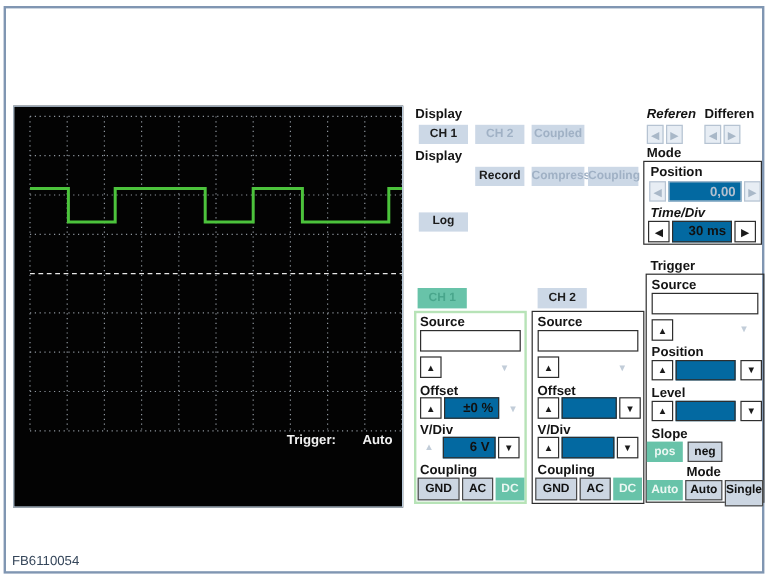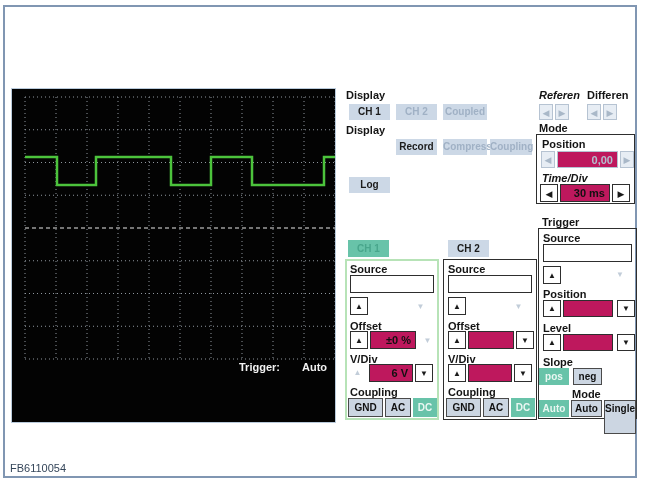--- a/index.html
+++ b/index.html
@@ -15,21 +15,21 @@
         font:bold 10px/16px "Liberation Sans",sans-serif;text-align:center;}
   .tile.dis{color:#a0b1c5;}
   .gbtn{position:absolute;background:#ccd6e2;border:1px solid #4a4a4a;box-sizing:border-box;
         color:#111;font:bold 10px/15px "Liberation Sans",sans-serif;text-align:center;}
   .teal{position:absolute;background:#68c3a9;border:none;color:#eaf7f2;box-sizing:border-box;
         font:bold 10px/17px "Liberation Sans",sans-serif;text-align:center;}
   .teal.hdr{color:#49a68c;}
   .panel{position:absolute;border:1px solid #2e2e2e;box-sizing:border-box;background:transparent;}
   .panel.green{border:2px solid #b7e3b7;}
   .inputbox{position:absolute;background:#fff;border:1px solid #2e2e2e;box-sizing:border-box;}
-  .vbox{position:absolute;background:#be185d;border:1px solid #2e2e2e;box-sizing:border-box;
+  .vbox{position:absolute;background:#0369a1;border:1px solid #2e2e2e;box-sizing:border-box;
         font:bold 11px/16px "Liberation Sans",sans-serif;text-align:right;padding-right:4px;color:#111;}
   .vbox.dis{border-color:#b6c3d2;color:#b3c0cf;}
   .spin{position:absolute;background:#fff;border:1px solid #2e2e2e;box-sizing:border-box;
         text-align:center;color:#1a1a1a;font-size:8px;line-height:16px;}
   .spin.lr{font-size:9px;}
   .spin.dis{background:#e7edf4;border-color:#b6c3d2;color:#a9b8c8;}
   .spin.nob{background:transparent;border:none;color:#c2cdd9;}
   .footer{position:absolute;left:10px;top:462px;font:11px "Liberation Sans",sans-serif;color:#35465a;}
 </style>
 </head>
@@ -123,21 +123,21 @@
   <span>▲</span></div>
 <div class="vbox" style="left:563px;top:334px;width:50px;height:17px;"></div>
 <div class="spin" style="left:617px;top:334px;width:18px;height:17px;">
   <span>▼</span></div>
 <div class="lbl" style="left:543px;top:356px;">Slope</div>
 <div class="teal" style="left:539px;top:368px;width:30px;height:17px;text-align:center;">pos</div>
 <div class="gbtn" style="left:573px;top:368px;width:29px;height:17px;line-height:16px;">neg</div>
 <div class="lbl" style="left:543px;top:388px;padding-left:29px;">Mode</div>
 <div class="teal" style="left:539px;top:400px;width:30px;height:17px;">Auto</div>
 <div class="gbtn" style="left:571px;top:400px;width:31px;height:17px;line-height:16px;">Auto</div>
-<div class="gbtn" style="left:604px;top:400px;width:32px;height:34px;line-height:16px;">Single</div>
+<div class="gbtn" style="left:604px;top:400px;width:32px;height:22px;line-height:16px;">Single</div>
 
 <div class="teal hdr" style="left:348px;top:240px;width:41px;height:17px;">CH 1</div>
 <div class="panel green" style="left:345px;top:259px;width:94px;height:161px;"></div>
 <div class="lbl" style="left:350px;top:263px;">Source</div>
 <div class="inputbox" style="left:350px;top:275px;width:84px;height:18px;"></div>
 <div class="spin" style="left:350px;top:297px;width:18px;height:18px;line-height:18px;">
   <span>▲</span></div>
 <div class="spin nob" style="left:413px;top:300px;width:15px;height:13px;line-height:13px;">
   <span>▼</span></div>
 <div class="lbl" style="left:350px;top:320px;">Offset</div>

